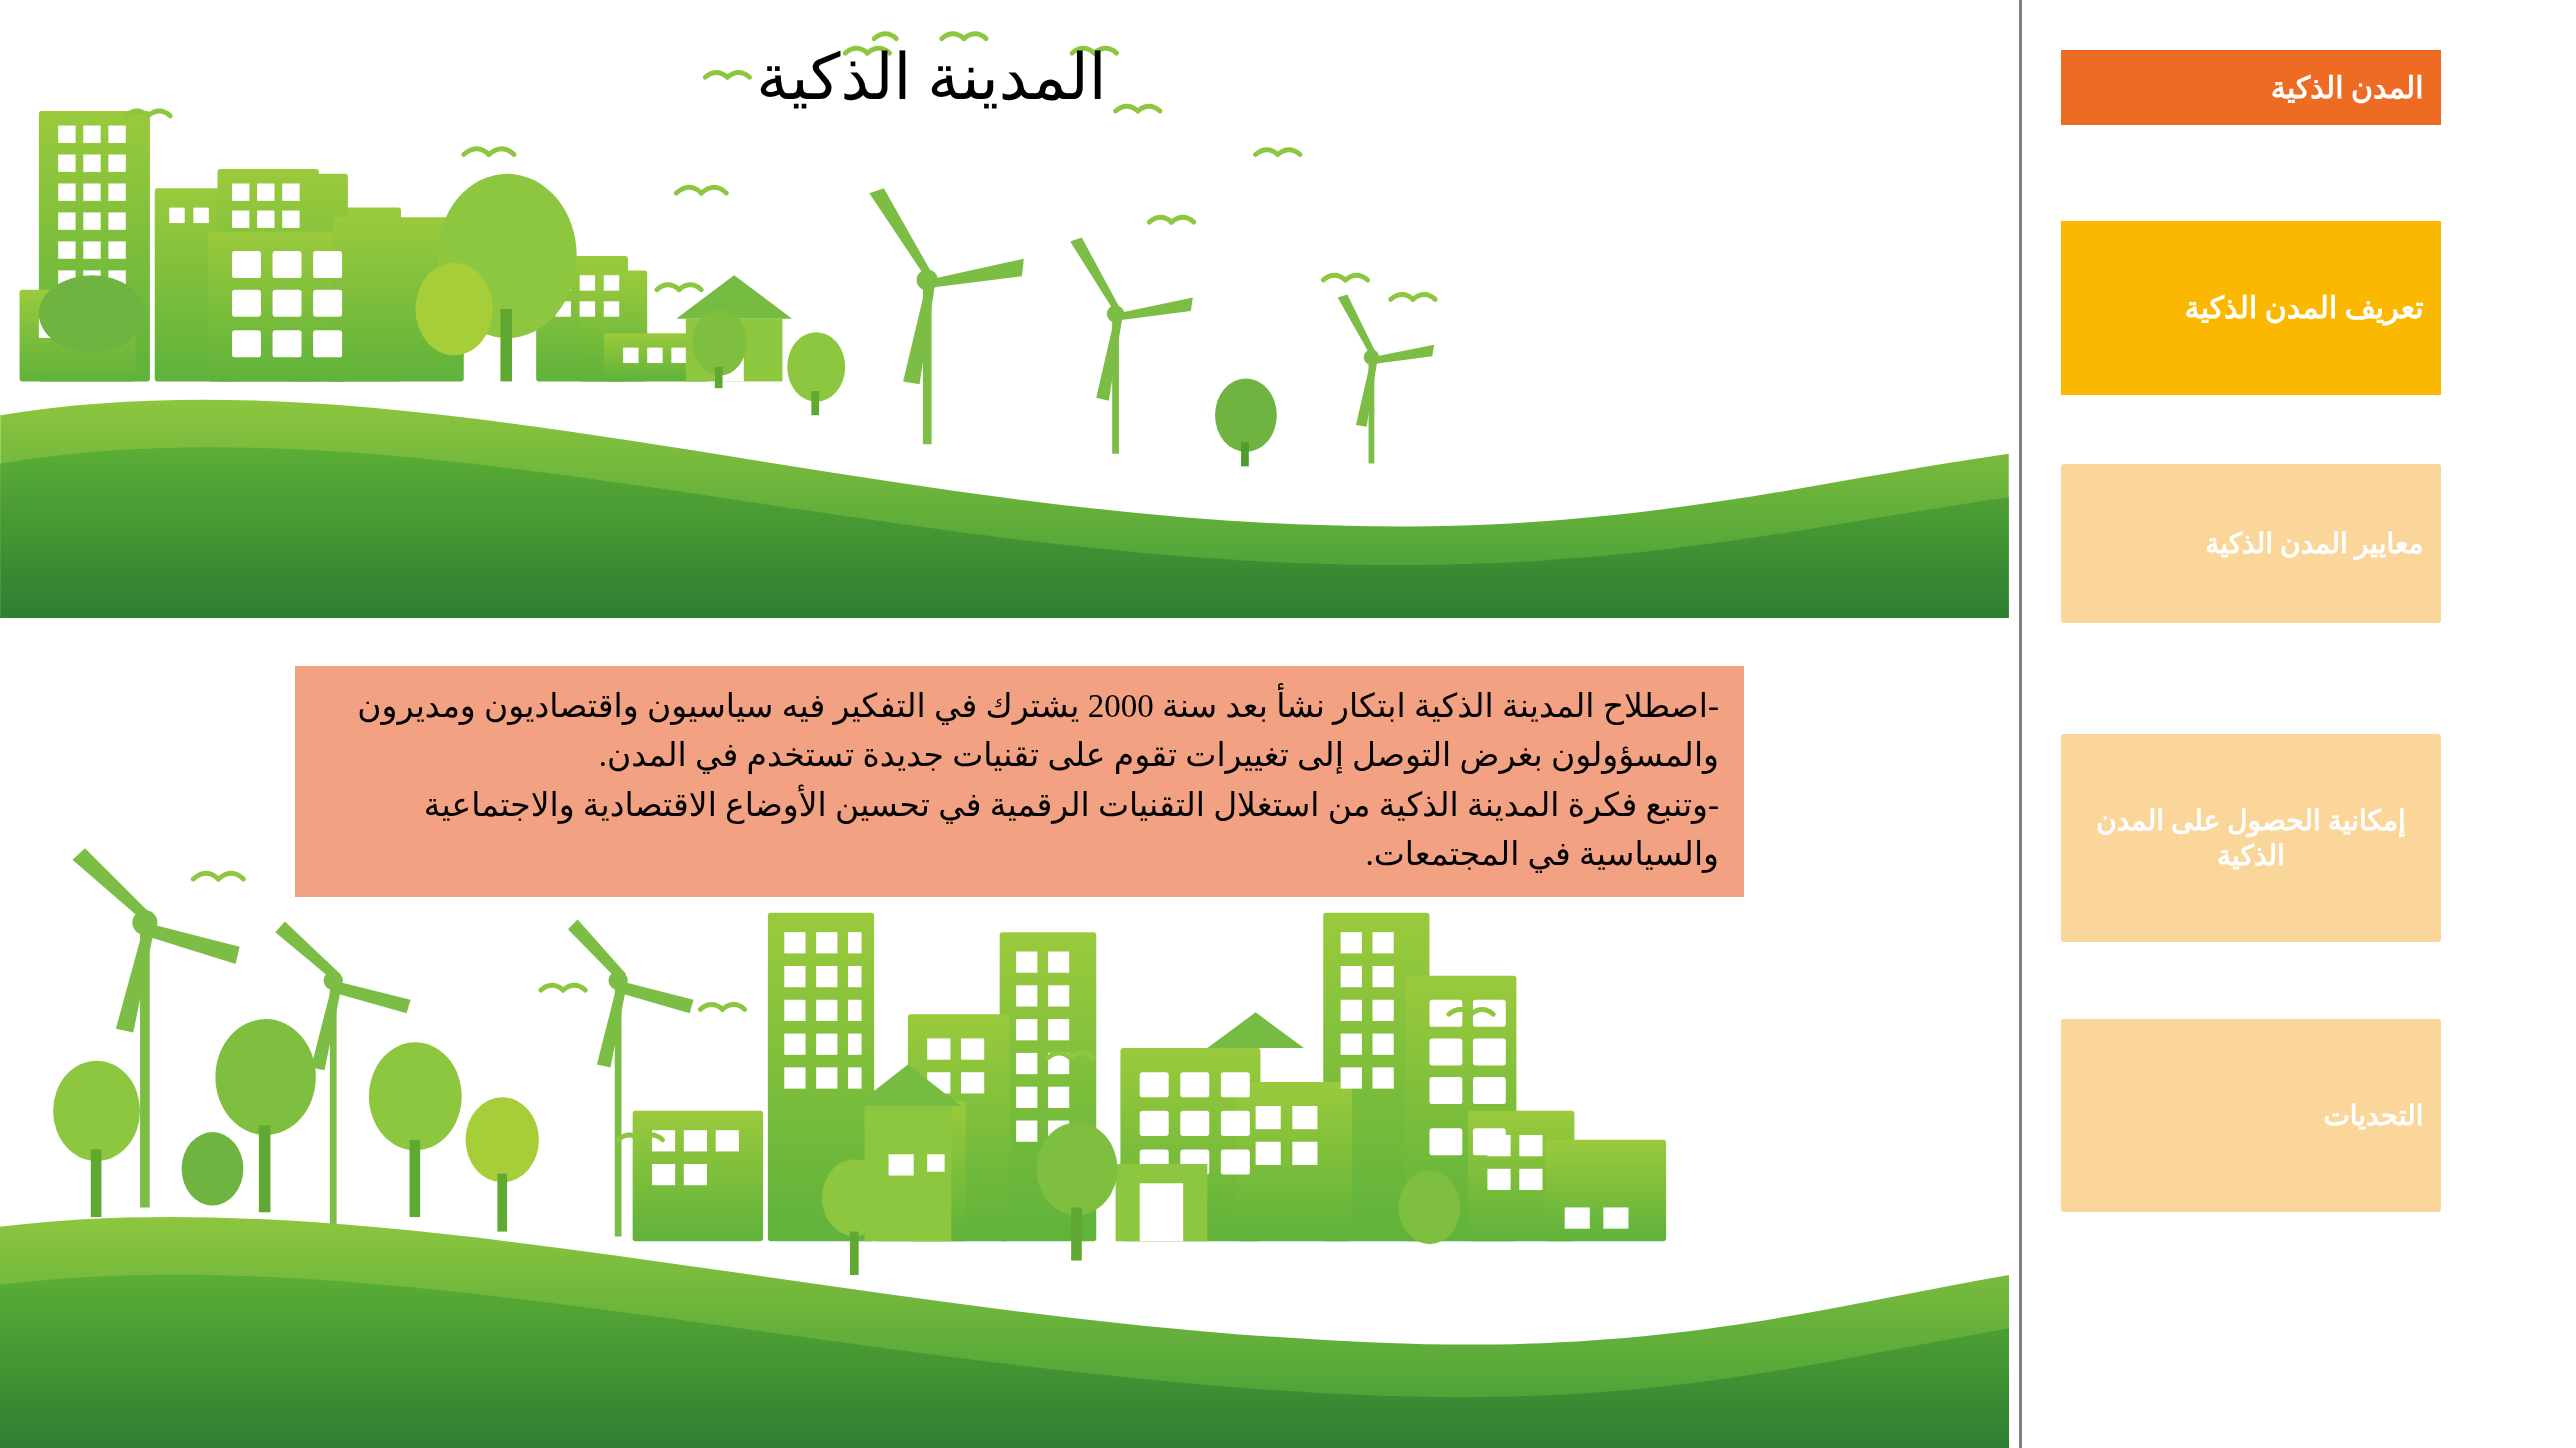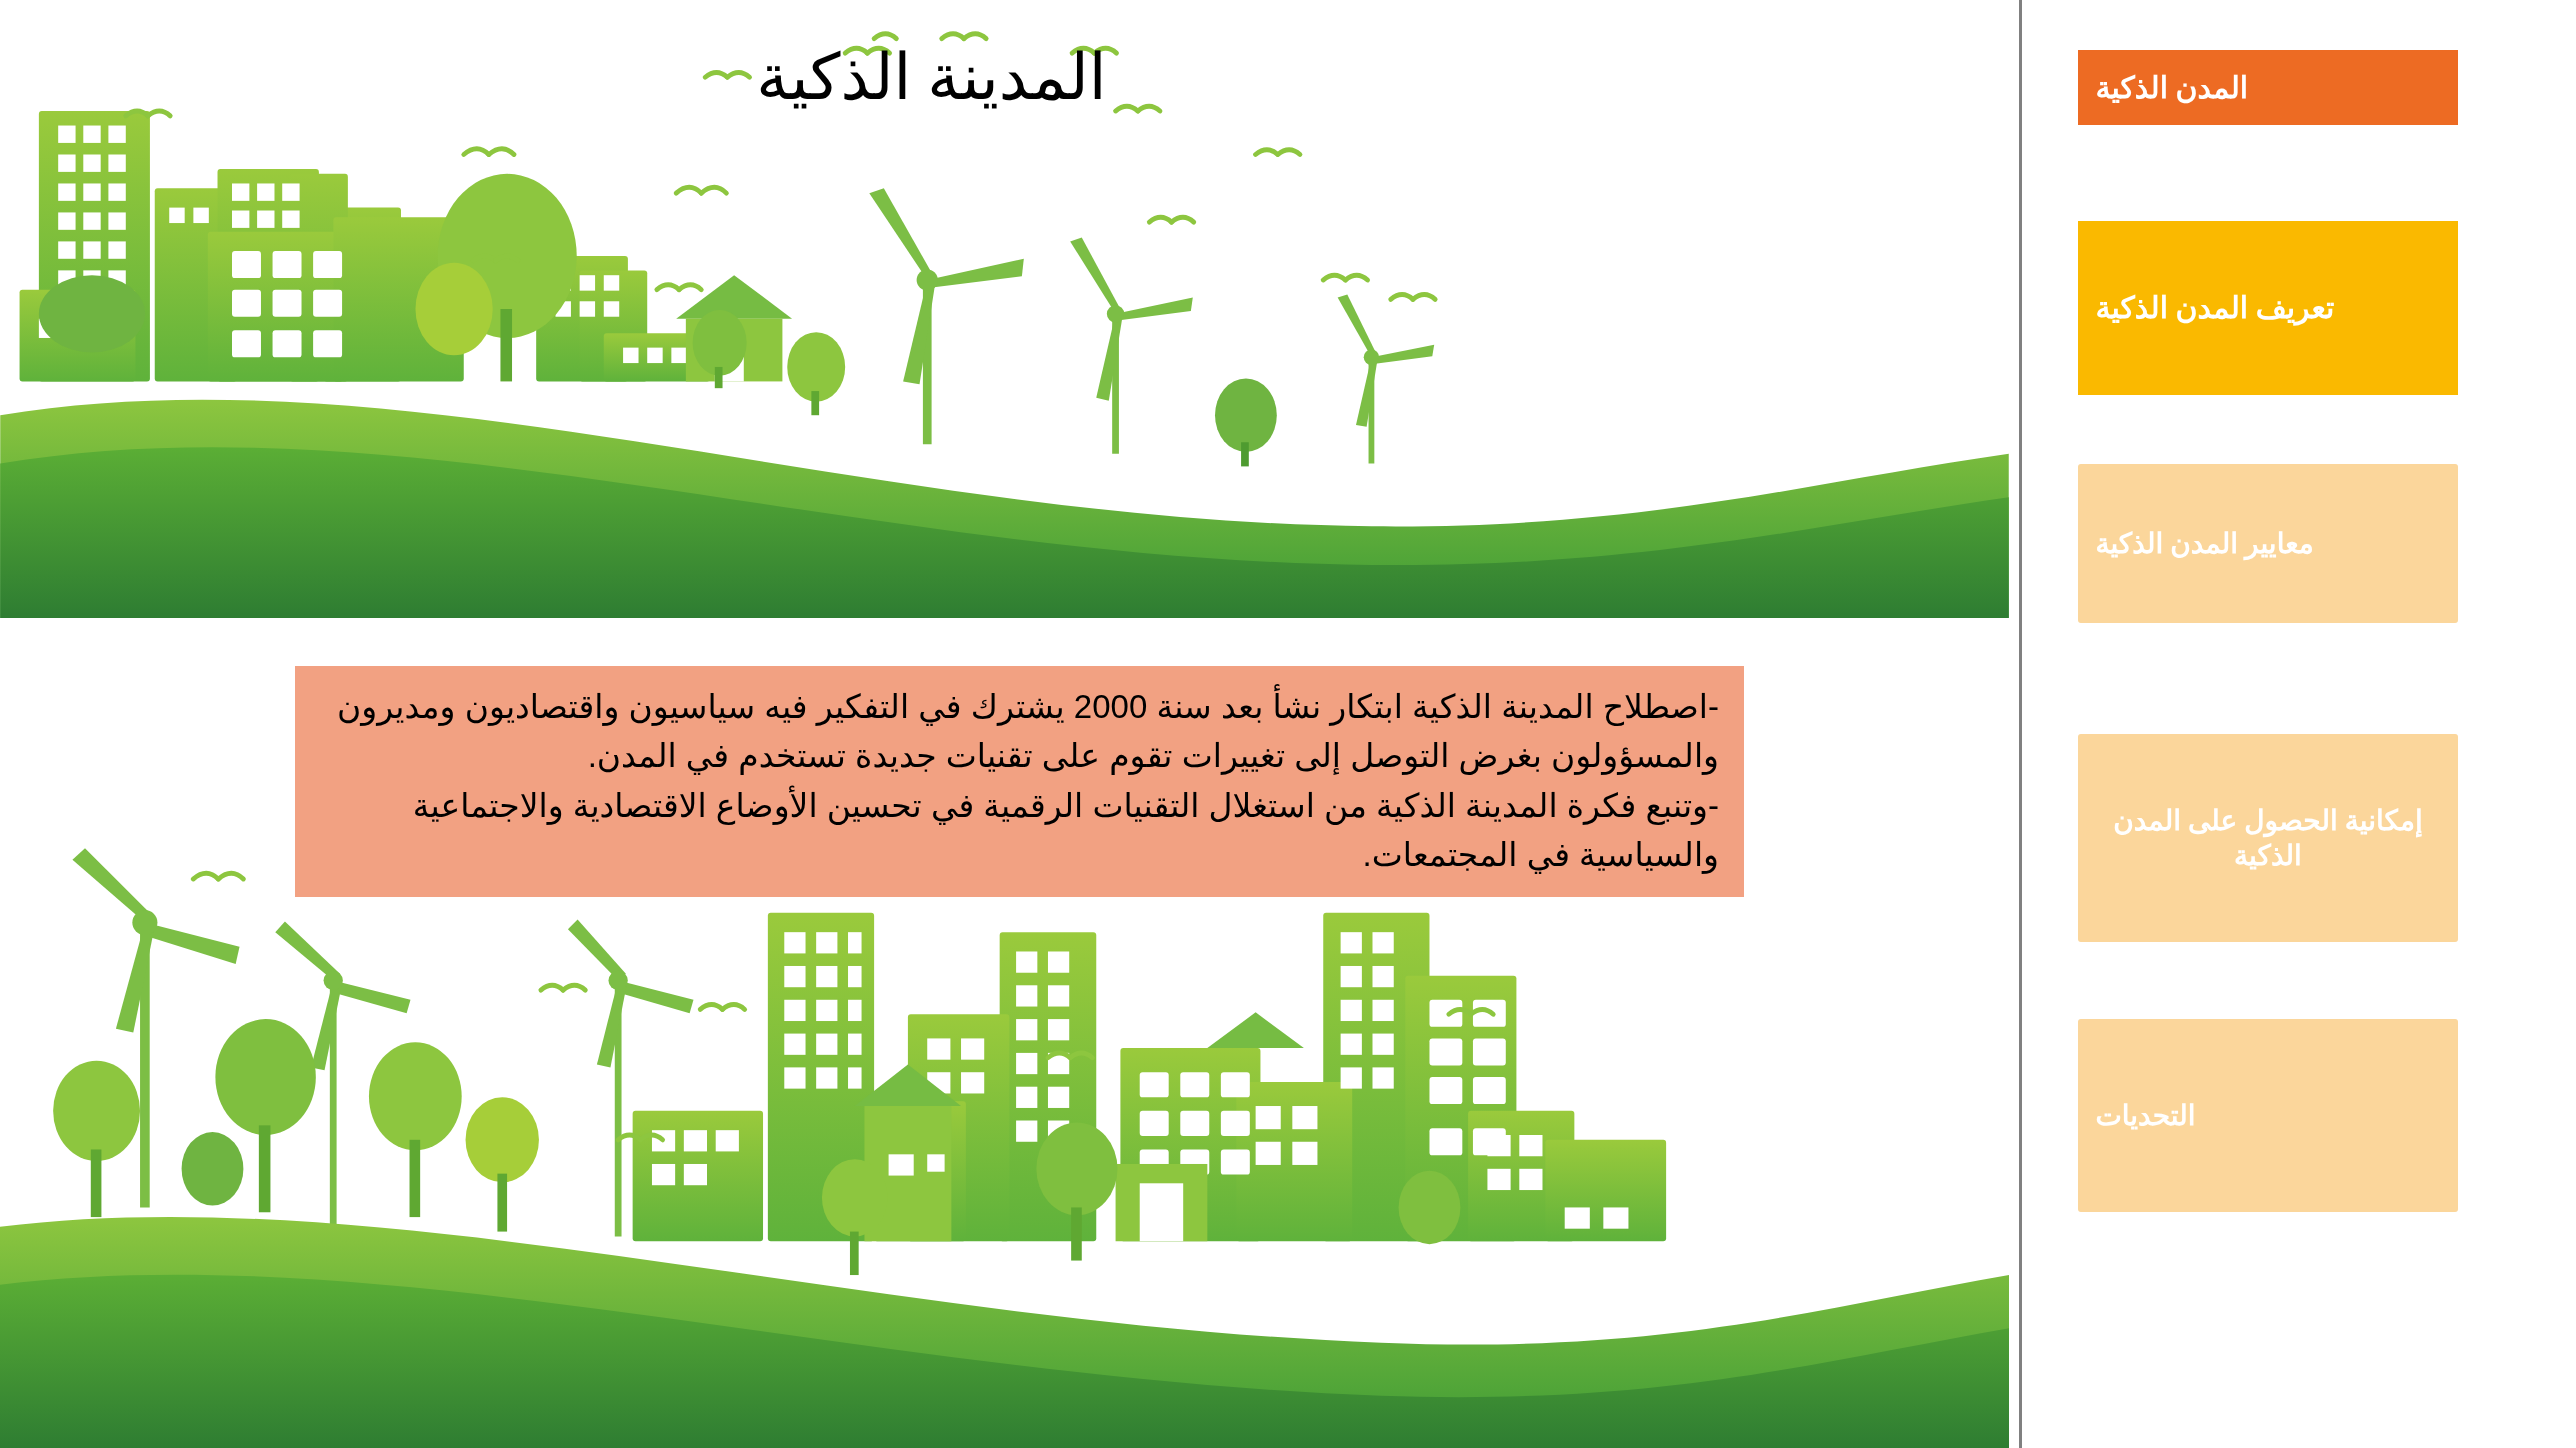--- a/index.html
+++ b/index.html
@@ -77,40 +77,40 @@
     top: 666px;
     width: 1449px;
     background: #F2A182;
     padding: 15.5px 25px 17.4px 25px;
     box-sizing: border-box;
     direction: rtl;
     text-align: right;
     color: #000000;
     font-size: 33px;
     line-height: 1.5;
-    font-family: Liberation Sans, sans-serif;
+    font-family: Liberation Serif, serif;
   }
   #body-box p { margin: 0; }
 
   
   #nav {
     position: absolute;
     left: 2038px;
     top: 0;
     width: 538px;
     height: 1449px;
   }
   .nav-btn {
     position: absolute;
-    left: 40px;
+    left: 23px;
     width: 380px;
     box-sizing: border-box;
     display: flex;
     align-items: center;
-    justify-content: flex-end;
+    justify-content: flex-start;
     text-align: center;
     font-weight: bold;
     color: #ffffff;
     font-family: "Liberation Serif", "DejaVu Serif", serif;
     direction: rtl;
     padding: 5.8px 17.4px;
     line-height: 1.25;
   }
   .nav-btn.active {
     top: 50px;

